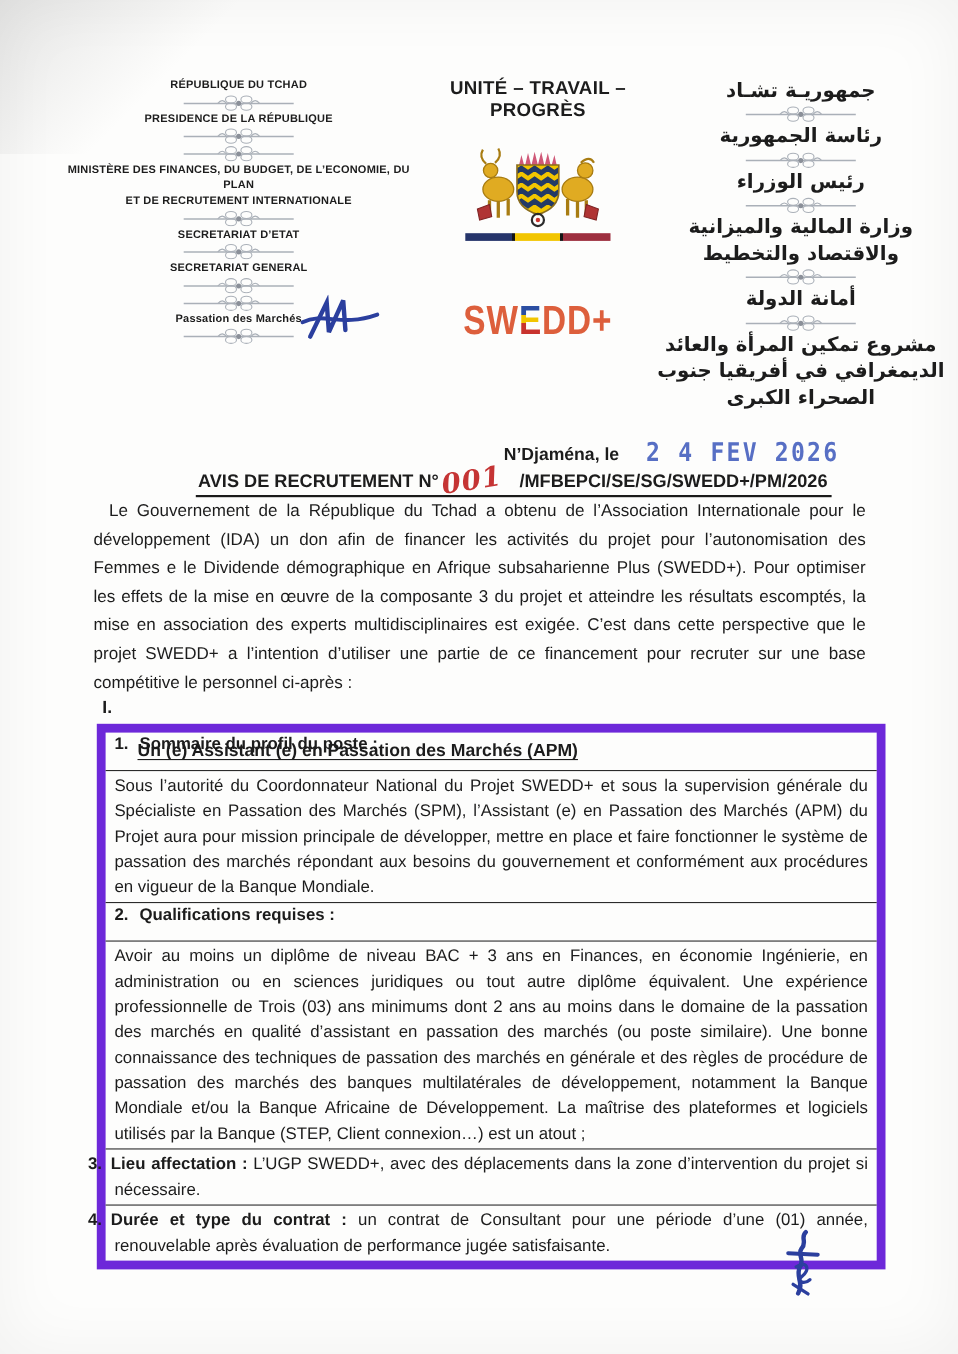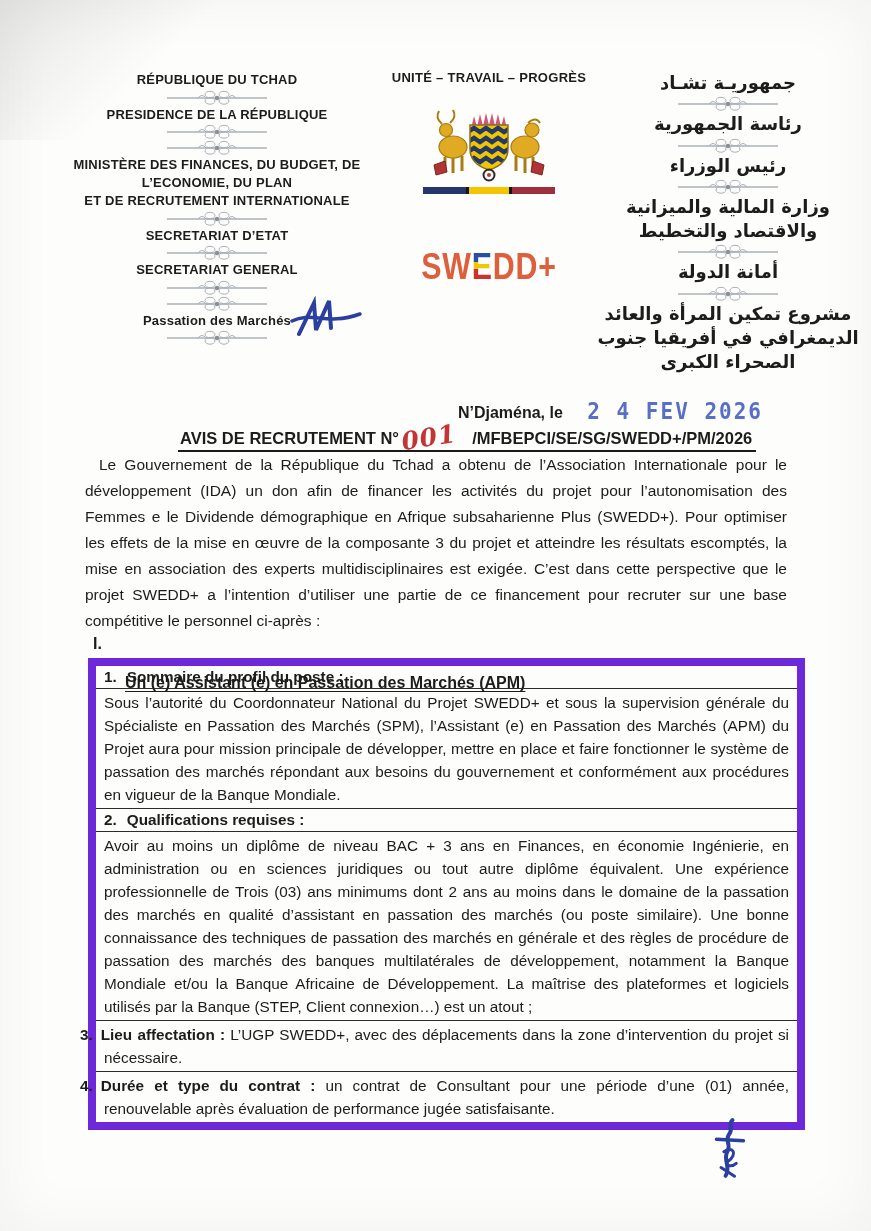--- a/index.html
+++ b/index.html
@@ -12,25 +12,25 @@
   .fold{
     position:absolute; top:0; left:0; width:260px; height:140px;
     background:linear-gradient(135deg, rgba(120,120,120,0.18) 0%, rgba(255,255,255,0) 55%);
     pointer-events:none;
   }
   
   .header{position:absolute; top:70px; left:52px; width:808px; display:flex;}
   .col-left{width:330px; text-align:center;}
   .col-mid{width:214px; text-align:center;}
   .col-right{width:264px; text-align:center; direction:rtl;}
-  .hline{font-weight:bold; font-size:13px; line-height:1.35; margin:1px 0; letter-spacing:.2px;}
+  .hline{font-weight:bold; font-size:10px; line-height:1.35; margin:1px 0; letter-spacing:.2px;}
   .col-right .hline{font-size:18px; font-family:"DejaVu Sans", sans-serif;}
   .col-right .ar-light{font-weight:600;}
   .orn{display:block; margin:1px auto; width:104px; height:15px; line-height:0;}
-  .motto{font-weight:bold; font-size:13px; letter-spacing:.3px;}
+  .motto{font-weight:bold; font-size:17px; letter-spacing:.3px;}
   .arms{display:block; margin:22px auto 2px auto;}
   .flagbar{
     width:132px; height:7px; margin:2px auto 0 auto;
     background:linear-gradient(90deg,#26356b 0 32.5%,#141414 32.5% 34.5%,#f2c500 34.5% 65.5%,#141414 65.5% 67.5%,#9d2f3f 67.5% 100%);
   }
   .logo{margin-top:52px; font-weight:bold; font-size:37px; letter-spacing:1px;
         transform:scaleX(.82); transform-origin:center; white-space:nowrap;}
   .logo span{color:#dd5f3c;}
   .logo .logo-e{
     background:linear-gradient(180deg,#2b4ea2 0 38%,#f2c500 38% 55%,#c8332e 55% 100%);
@@ -65,21 +65,21 @@
   .pos-head .rn{width:32px;}
   .pos-head .pt{text-decoration:underline; text-underline-offset:3px;margin-top:39px;}
   .box{
     position:absolute; top:658px; left:88px; width:701px;
     border:8px solid #6d28d9; font-size:15.3px;
   }
   .box .row{border-top:1.6px solid #2b2b2b; padding:2px 8px;}
   .box .row:first-child{border-top:none;}
   .sec-title{font-weight:bold; padding:3px 8px 3px 30px;}
   .sec-title .n{margin-right:10px;}
-  .sec-body{text-align:justify; line-height:23px; padding:2px 7px 4px 7px;}
+  .sec-body{text-align:justify; line-height:23px; padding:2px 7px 4px 7px;margin-top:12px;}
   .sec-inline{line-height:23px; padding:4px 8px 5px 36px; text-indent:-24px; text-align:justify;}
   .sec-inline .n,.sec-inline .lbl{font-weight:bold;}
   .sec-inline .n{margin-right:8px;}
   .sig2{position:absolute; top:1116px; left:712px; transform:rotate(3deg);}
 </style>
 </head>
 <body>
 
 <div class="page">
   <div class="fold"></div>

